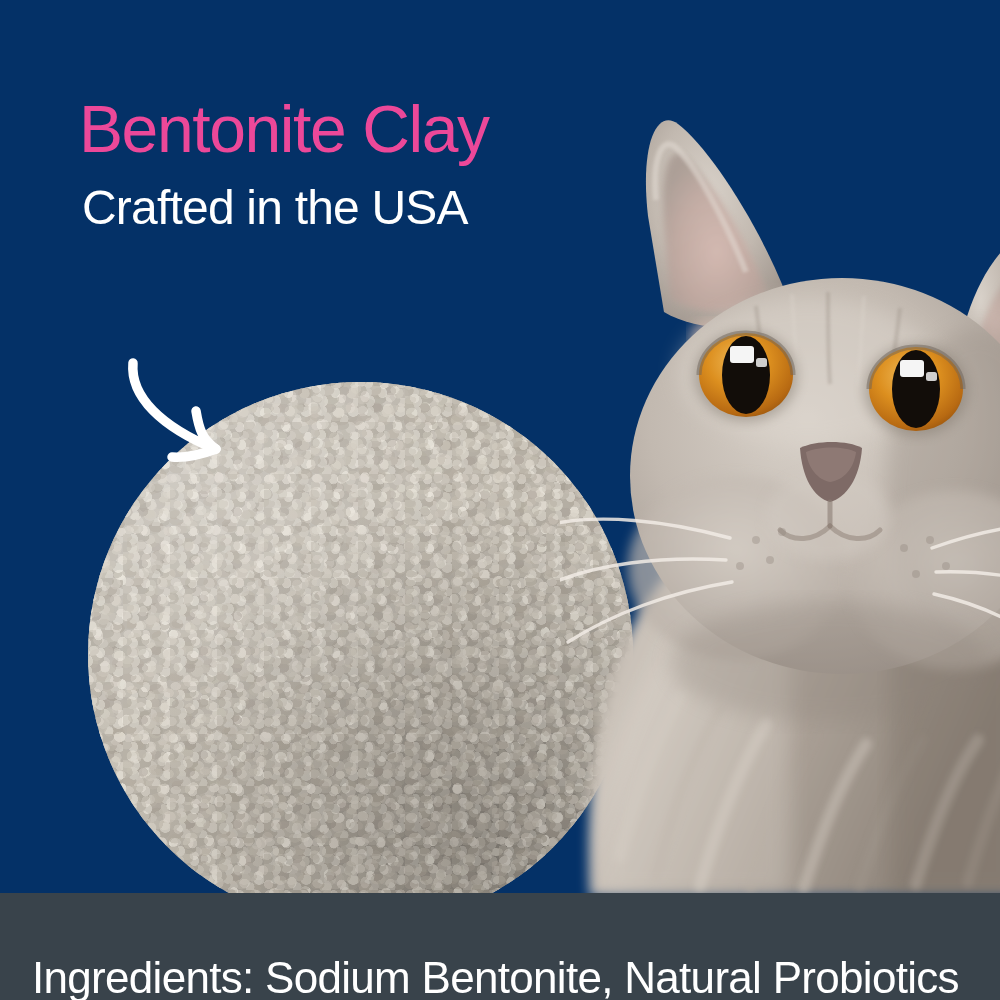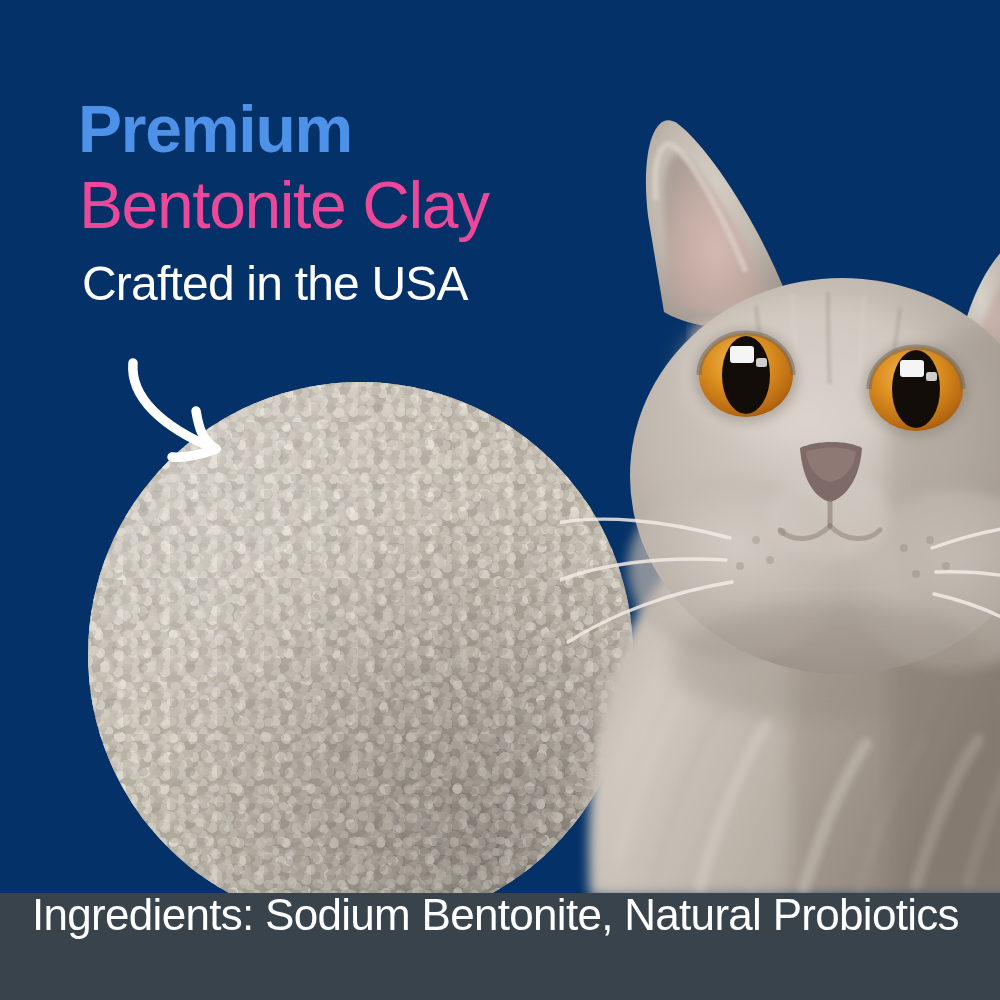--- a/index.html
+++ b/index.html
@@ -152,39 +152,38 @@
   
   .ingredient-bar {
     position: absolute;
     left: 0;
     top: 893px;
     width: 1000px;
     height: 107px;
     background: #39434b;
     z-index: 60;
     display: flex;
-    align-items: flex-start;
+    align-items: flex-end;
   }
   .ingredient-text {
     color: #ffffff;
     font-size: 44px;
     font-weight: 400;
     letter-spacing: -0.7px;
     line-height: 1;
     margin-left: 32px;
     white-space: nowrap;
   }
 </style>
 </head>
 <body>
 
 <div id="stage">
 
   <div class="headline">
-    <span class="hl-premium">Premium</span>
     <span class="hl-main">Bentonite Clay</span>
     <span class="hl-sub">Crafted in the USA</span>
   </div>
 
   <div class="arrow-wrap">
     <svg width="150" height="125" viewBox="0 0 150 125" fill="none" xmlns="http://www.w3.org/2000/svg">
       <path d="M23 18 C20 52, 52 82, 105 104" stroke="#ffffff" stroke-width="9.5" stroke-linecap="round" fill="none"></path>
       <path d="M86 66 C89 84, 92 94, 106 104" stroke="#ffffff" stroke-width="9.5" stroke-linecap="round" fill="none"></path>
       <path d="M106 104 C90 110, 76 113, 62 112" stroke="#ffffff" stroke-width="9.5" stroke-linecap="round" fill="none"></path>
     </svg>

